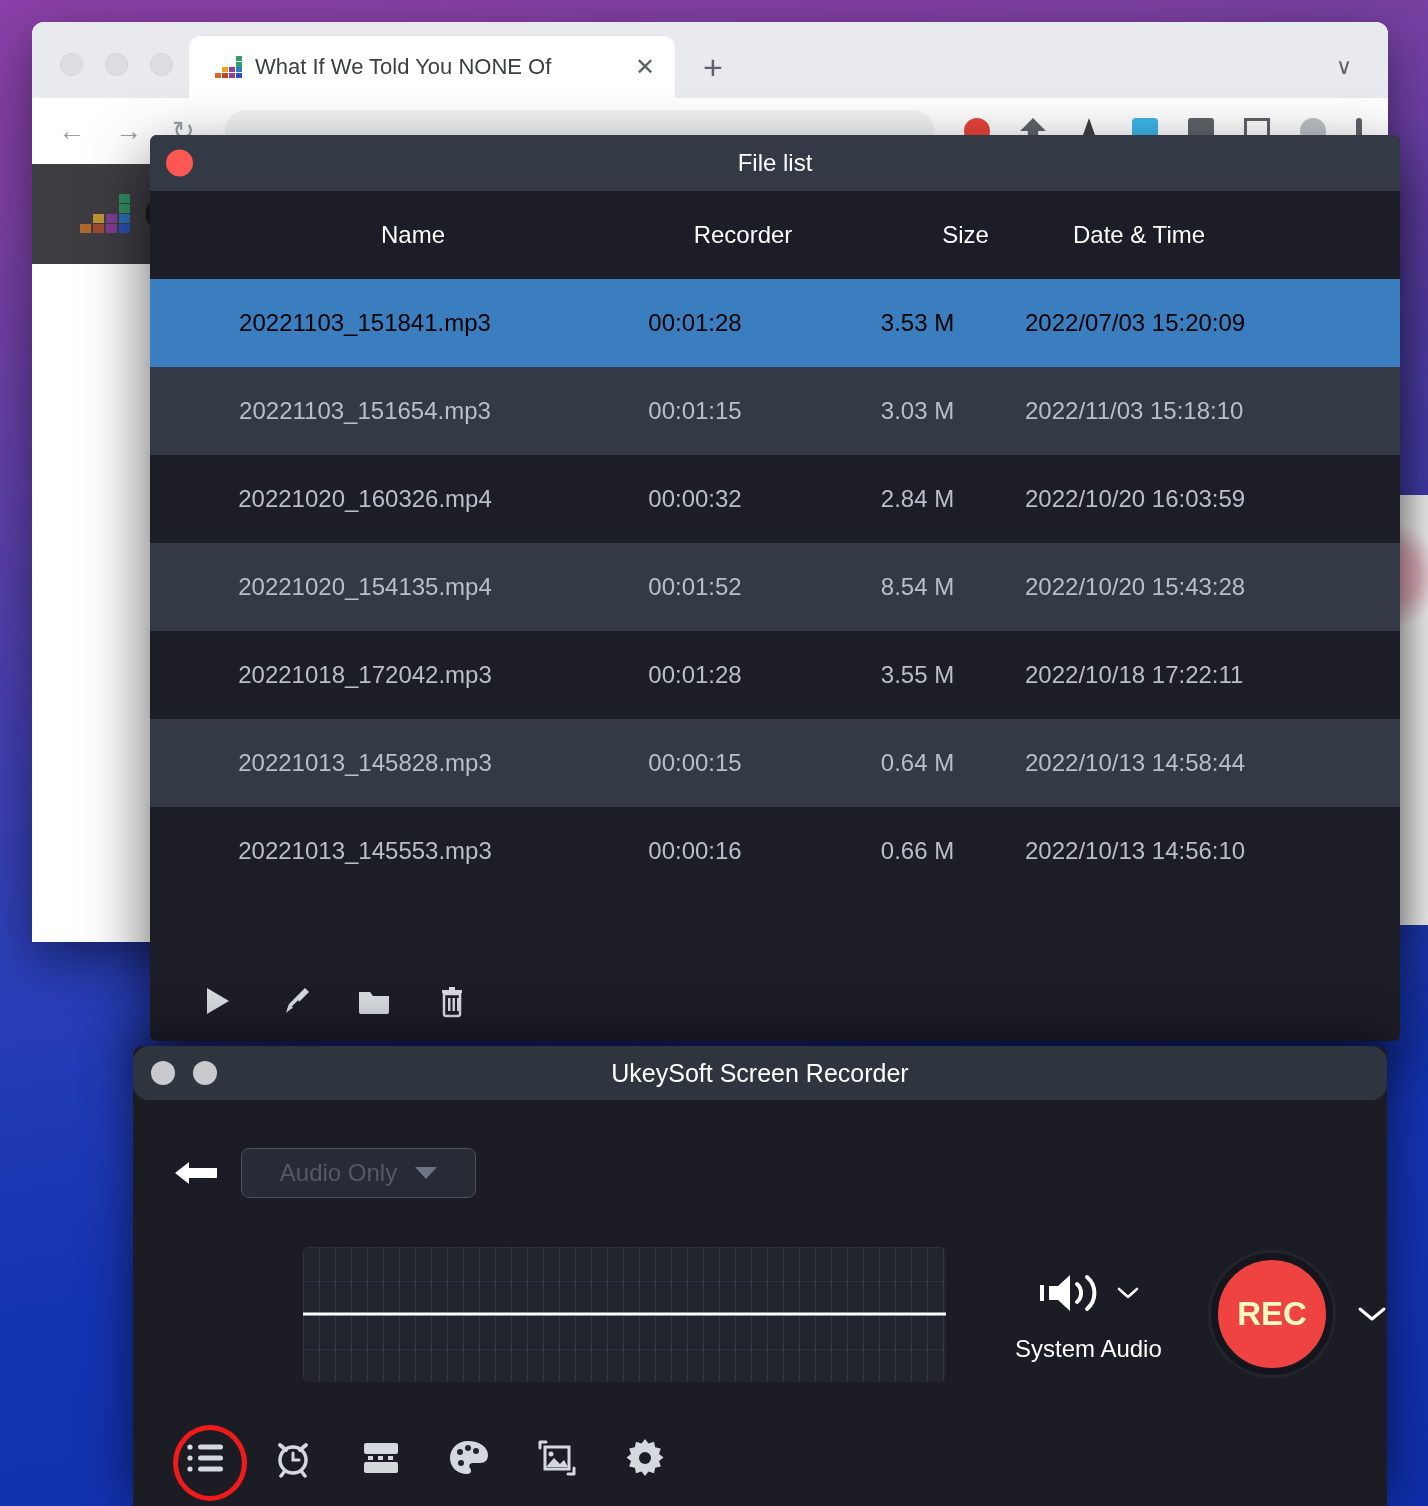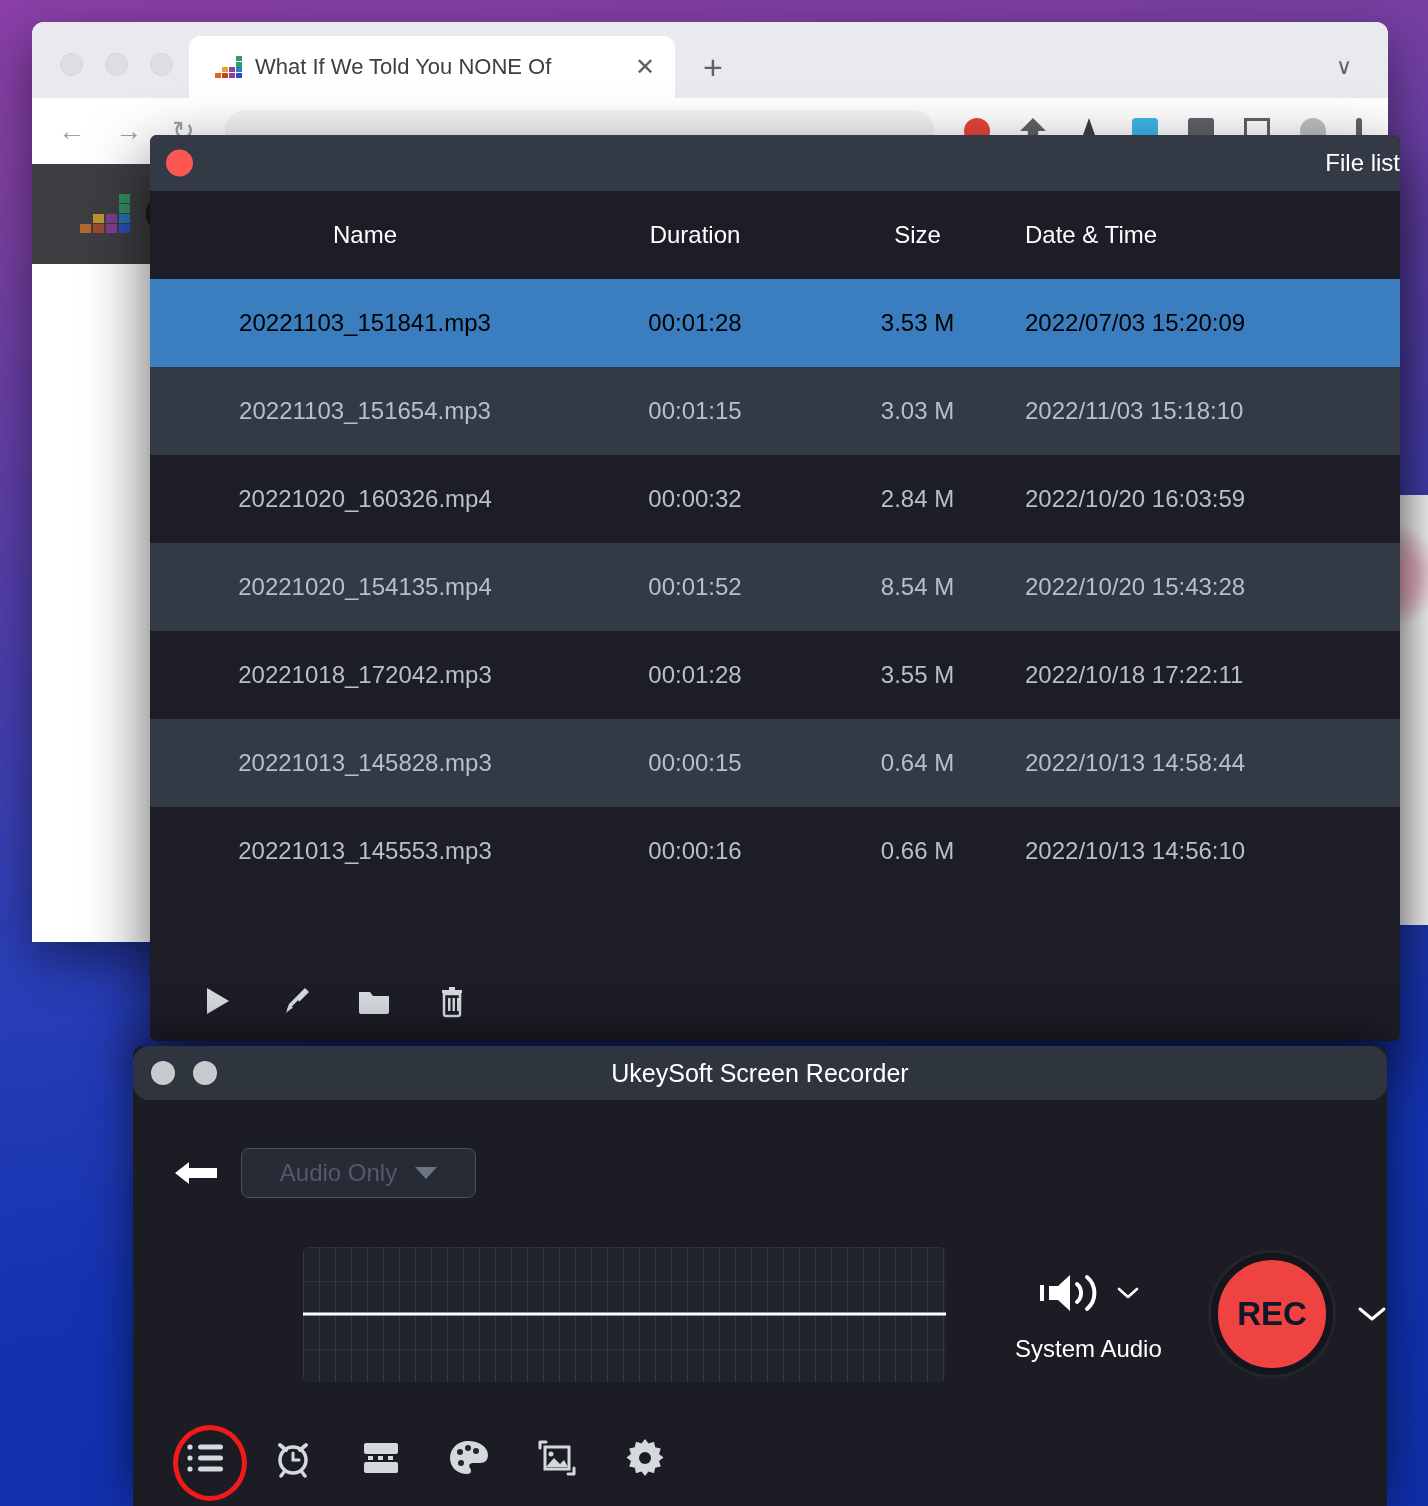--- a/index.html
+++ b/index.html
@@ -82,30 +82,30 @@
 
   
   .filelist {
     position:absolute; left:150px; top:135px; width:1250px; height:906px;
     background:#1c1d26; border-radius:7px;
     box-shadow:0 24px 64px rgba(0,0,0,.62);
     overflow:hidden; display:flex; flex-direction:column;
   }
   .fl-titlebar {
     height:56px; background:#333a45; position:relative;
-    display:flex; align-items:center; justify-content:flex-end; flex:none;
+    display:flex; align-items:center; justify-content:center; flex:none;
   }
   .fl-close {
     position:absolute; left:16px; top:50%; transform:translateY(-50%);
     width:27px; height:27px; border-radius:50%; background:#fc5753; cursor:pointer;
   }
   .fl-title { font-size:24px; color:#ffffff; }
   .fl-head {
     display:flex; height:88px; background:#1c1d26; flex:none;
-    align-items:center; font-size:24px; color:#ffffff;
+    align-items:center; font-size:24px; color:#ffffff;padding-left:48px;
   }
   .fl-rows { flex:1; overflow:hidden; }
   .fl-row {
     display:flex; height:88px; align-items:center;
     font-size:24px; color:#b9bfc8;
   }
   .fl-row:nth-child(odd)  { background:#1c1d26; }
   .fl-row:nth-child(even) { background:#333a45; }
   .fl-row.selected { background:#3a7ebf; color:#000000; }
   .c-name { width:430px; text-align:center; }
@@ -164,21 +164,21 @@
     display:flex; flex-direction:column; align-items:center; gap:14px;
   }
   .audio-src-ico { display:flex; align-items:center; gap:8px; cursor:pointer; }
   .audio-src-label { font-size:24px; color:#ffffff; }
   .rec-btn-wrap { display:flex; align-items:center; gap:24px; margin-left:38px; }
   .rec-btn {
     width:122px; height:122px; border-radius:50%;
     background:#ee4340; border:7px solid #15161d;
     box-shadow:0 0 0 3px #23242c;
     display:flex; align-items:center; justify-content:center;
-    color:#0f172a; font-size:33px; font-weight:700; cursor:pointer;
+    color:#fef9c3; font-size:33px; font-weight:700; cursor:pointer;
   }
   .rec-chevron { cursor:pointer; display:flex; }
   .rec-bottombar {
     height:96px; display:flex; align-items:center;
     gap:28px; padding-left:42px; flex:none;
   }
   .bb-item {
     width:60px; height:60px; display:flex; align-items:center;
     justify-content:center; cursor:pointer; position:relative;
   }
@@ -257,21 +257,21 @@
 
 <div class="filelist">
 
   <div class="fl-titlebar">
     <span class="fl-close"></span>
     <span class="fl-title">File list</span>
   </div>
 
   <div class="fl-head">
     <span class="c-name">Name</span>
-    <span class="c-dur">Duration</span>
+    <span class="c-dur">Recorder</span>
     <span class="c-size">Size</span>
     <span class="c-date">Date &amp; Time</span>
   </div>
 
   <div class="fl-rows">
     <div class="fl-row selected">
       <span class="c-name">20221103_151841.mp3</span>
       <span class="c-dur">00:01:28</span>
       <span class="c-size">3.53 M</span>
       <span class="c-date">2022/07/03 15:20:09</span>

